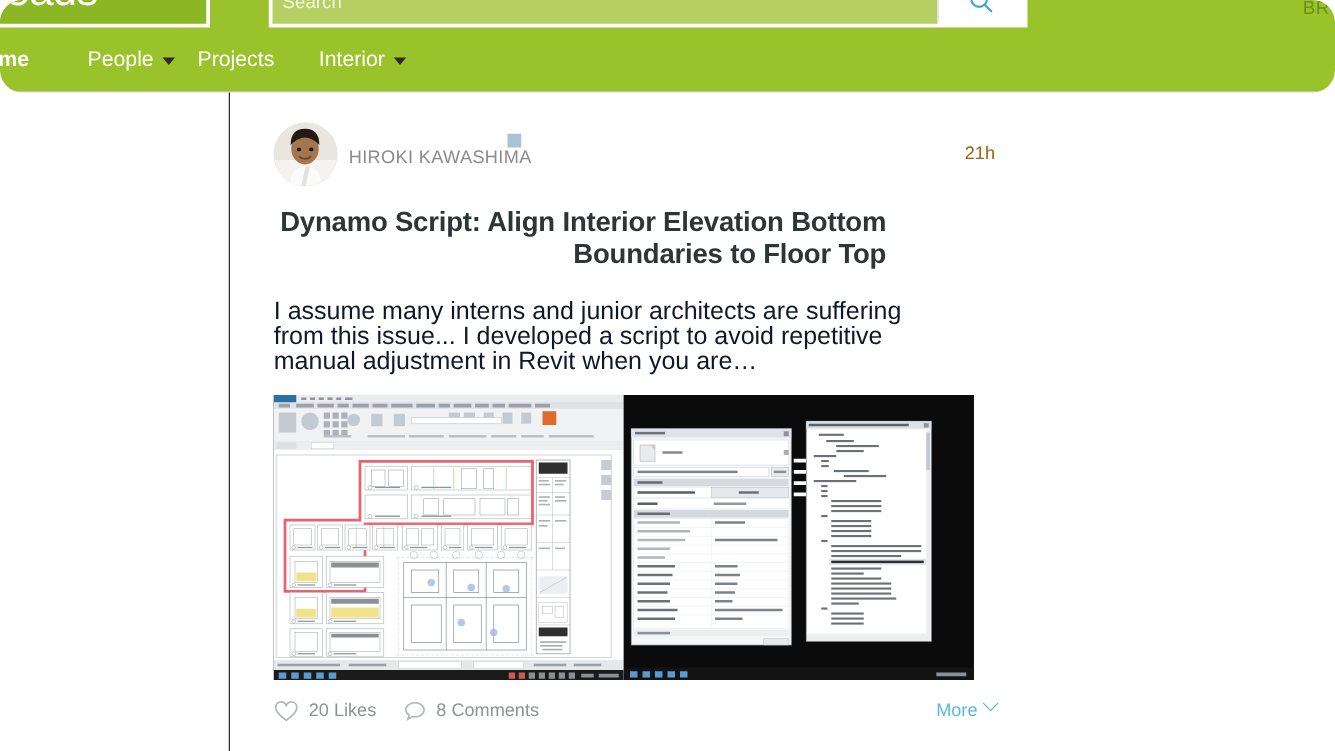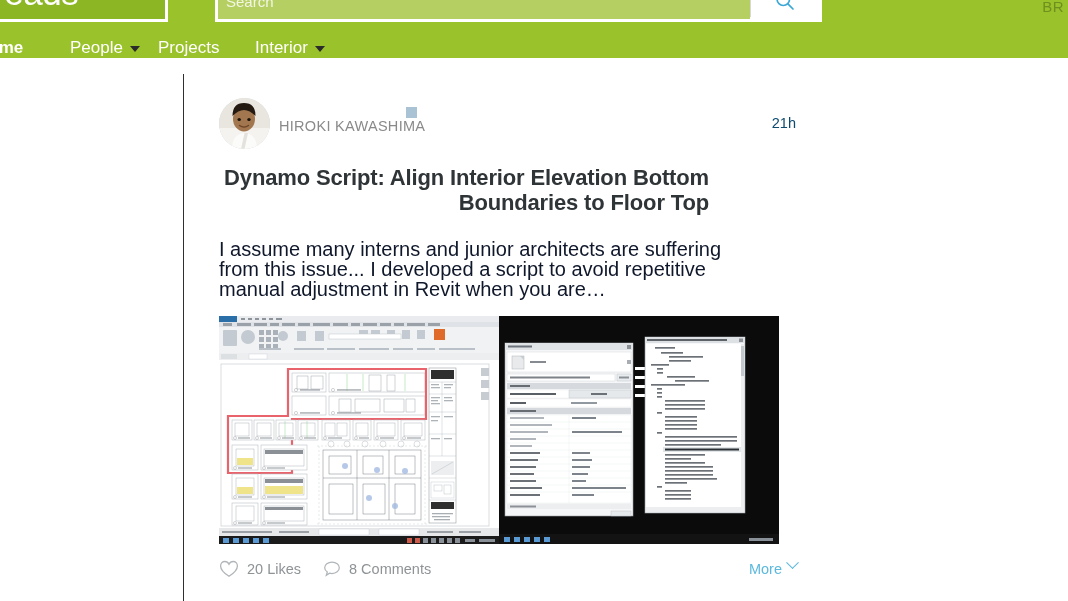--- a/index.html
+++ b/index.html
@@ -7,23 +7,24 @@
     width: 1068px; height: 601px;
     overflow: hidden;
     background: #ffffff;
     font-family: "Liberation Sans", sans-serif;
     -webkit-font-smoothing: antialiased;
   }
 
   
   #header {
     position: absolute; left: 0; top: 0;
-    width: 1068px; height: 58px;
+    width: 1068px; height: 74px;
     background: #9ac22a;
     overflow: hidden;
+    border-radius: 18px;
   }
   #topbar {
     position: absolute; left: 0; top: 0;
     width: 1068px; height: 22px;
   }
   
   #logo-box {
     position: absolute; left: -48px; top: -34px;
     width: 216px; height: 56px;
     background: #8cb623;
@@ -126,21 +127,21 @@
     width: 11px; height: 11px;
     background: #a9c3d4;
     margin-right: 8px;
   }
   .author-name {
     font-size: 14.5px; color: #8a8a8a; letter-spacing: 0.3px;
     white-space: nowrap;
   }
   .timestamp {
     position: absolute; right: 23px; top: 17px;
-    font-size: 14.5px; color: #0c4a6e;
+    font-size: 14.5px; color: #a16207;
   }
   .post-title {
     margin-top: 12px;
     font-size: 22px; line-height: 25px; font-weight: bold;
     color: #2f3437; letter-spacing: -0.15px;
     width: 490px;
     text-align: right;
   }
   .post-excerpt {
     margin-top: 24px;

